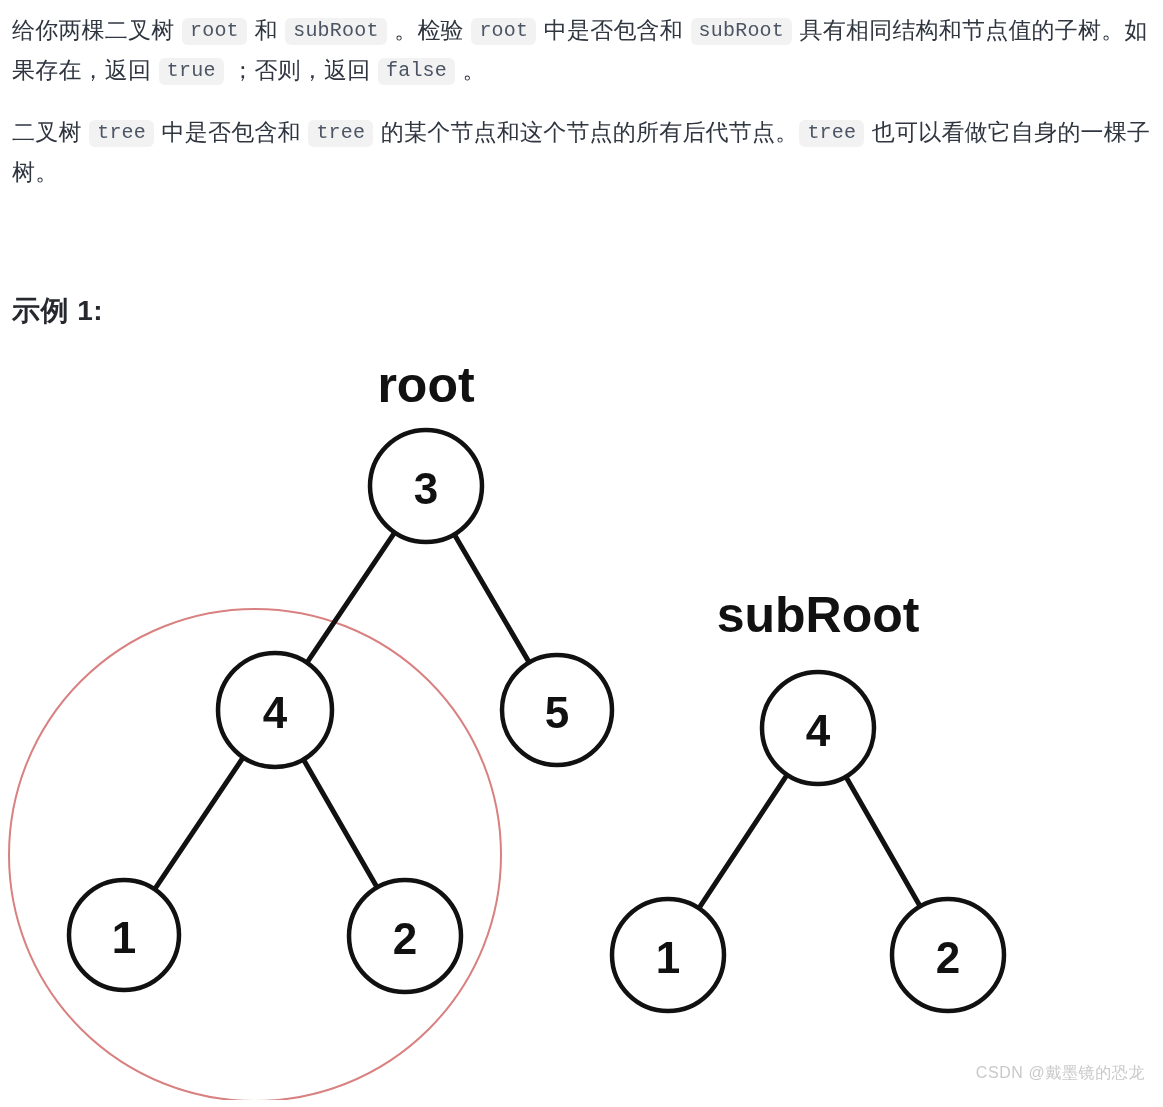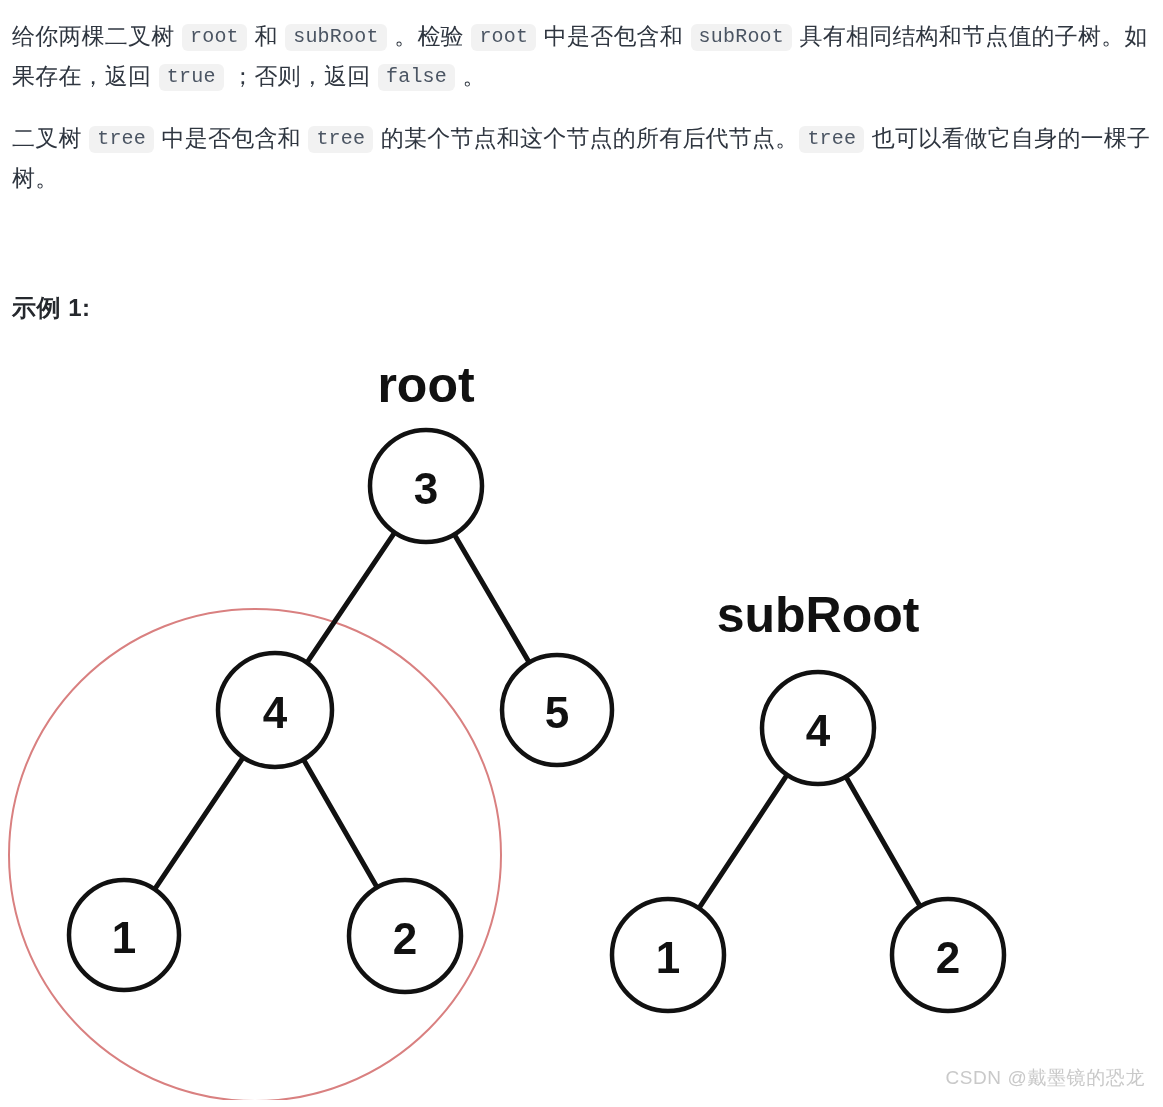--- a/index.html
+++ b/index.html
@@ -26,21 +26,21 @@
   .prose {
     position: absolute;
     left: 12px;
     top: 2px;
     width: 1140px;
   }
   .para {
     font-size: 23px;
     line-height: 40px;
     color: #2f3640;
-    margin: 14px 0 22px 0;
+    margin: 8px 0 22px 0;
     letter-spacing: 0.2px;
   }
   .para .seg { white-space: pre-wrap; }
   code.chip {
     font-family: "Liberation Mono", "DejaVu Sans Mono", monospace;
     font-size: 20px;
     background: #f2f2f2;
     color: #4b5563;
     border-radius: 6px;
     padding: 3px 8px 4px 8px;
@@ -48,21 +48,21 @@
     line-height: 1;
     display: inline-block;
     vertical-align: 2px;
   }
 
   
   .example-heading {
     position: absolute;
     left: 12px;
     top: 292px;
-    font-size: 24px;
+    font-size: 28px;
     font-weight: bold;
     color: #25282d;
     letter-spacing: 0.5px;
   }
 
   
   .diagram {
     position: absolute;
     left: 0;
     top: 340px;
@@ -100,22 +100,22 @@
     font-size: 50px;
     font-weight: bold;
     fill: #111111;
     text-anchor: middle;
   }
 
   
   .watermark {
     position: absolute;
     right: 18px;
-    bottom: 16px;
-    font-size: 19px;
+    bottom: 23px;
+    font-size: 16px;
     color: #c9c9c9;
     letter-spacing: 0.6px;
     user-select: none;
   }
 </style>
 </head>
 <body>
 
 <div class="page">
 

